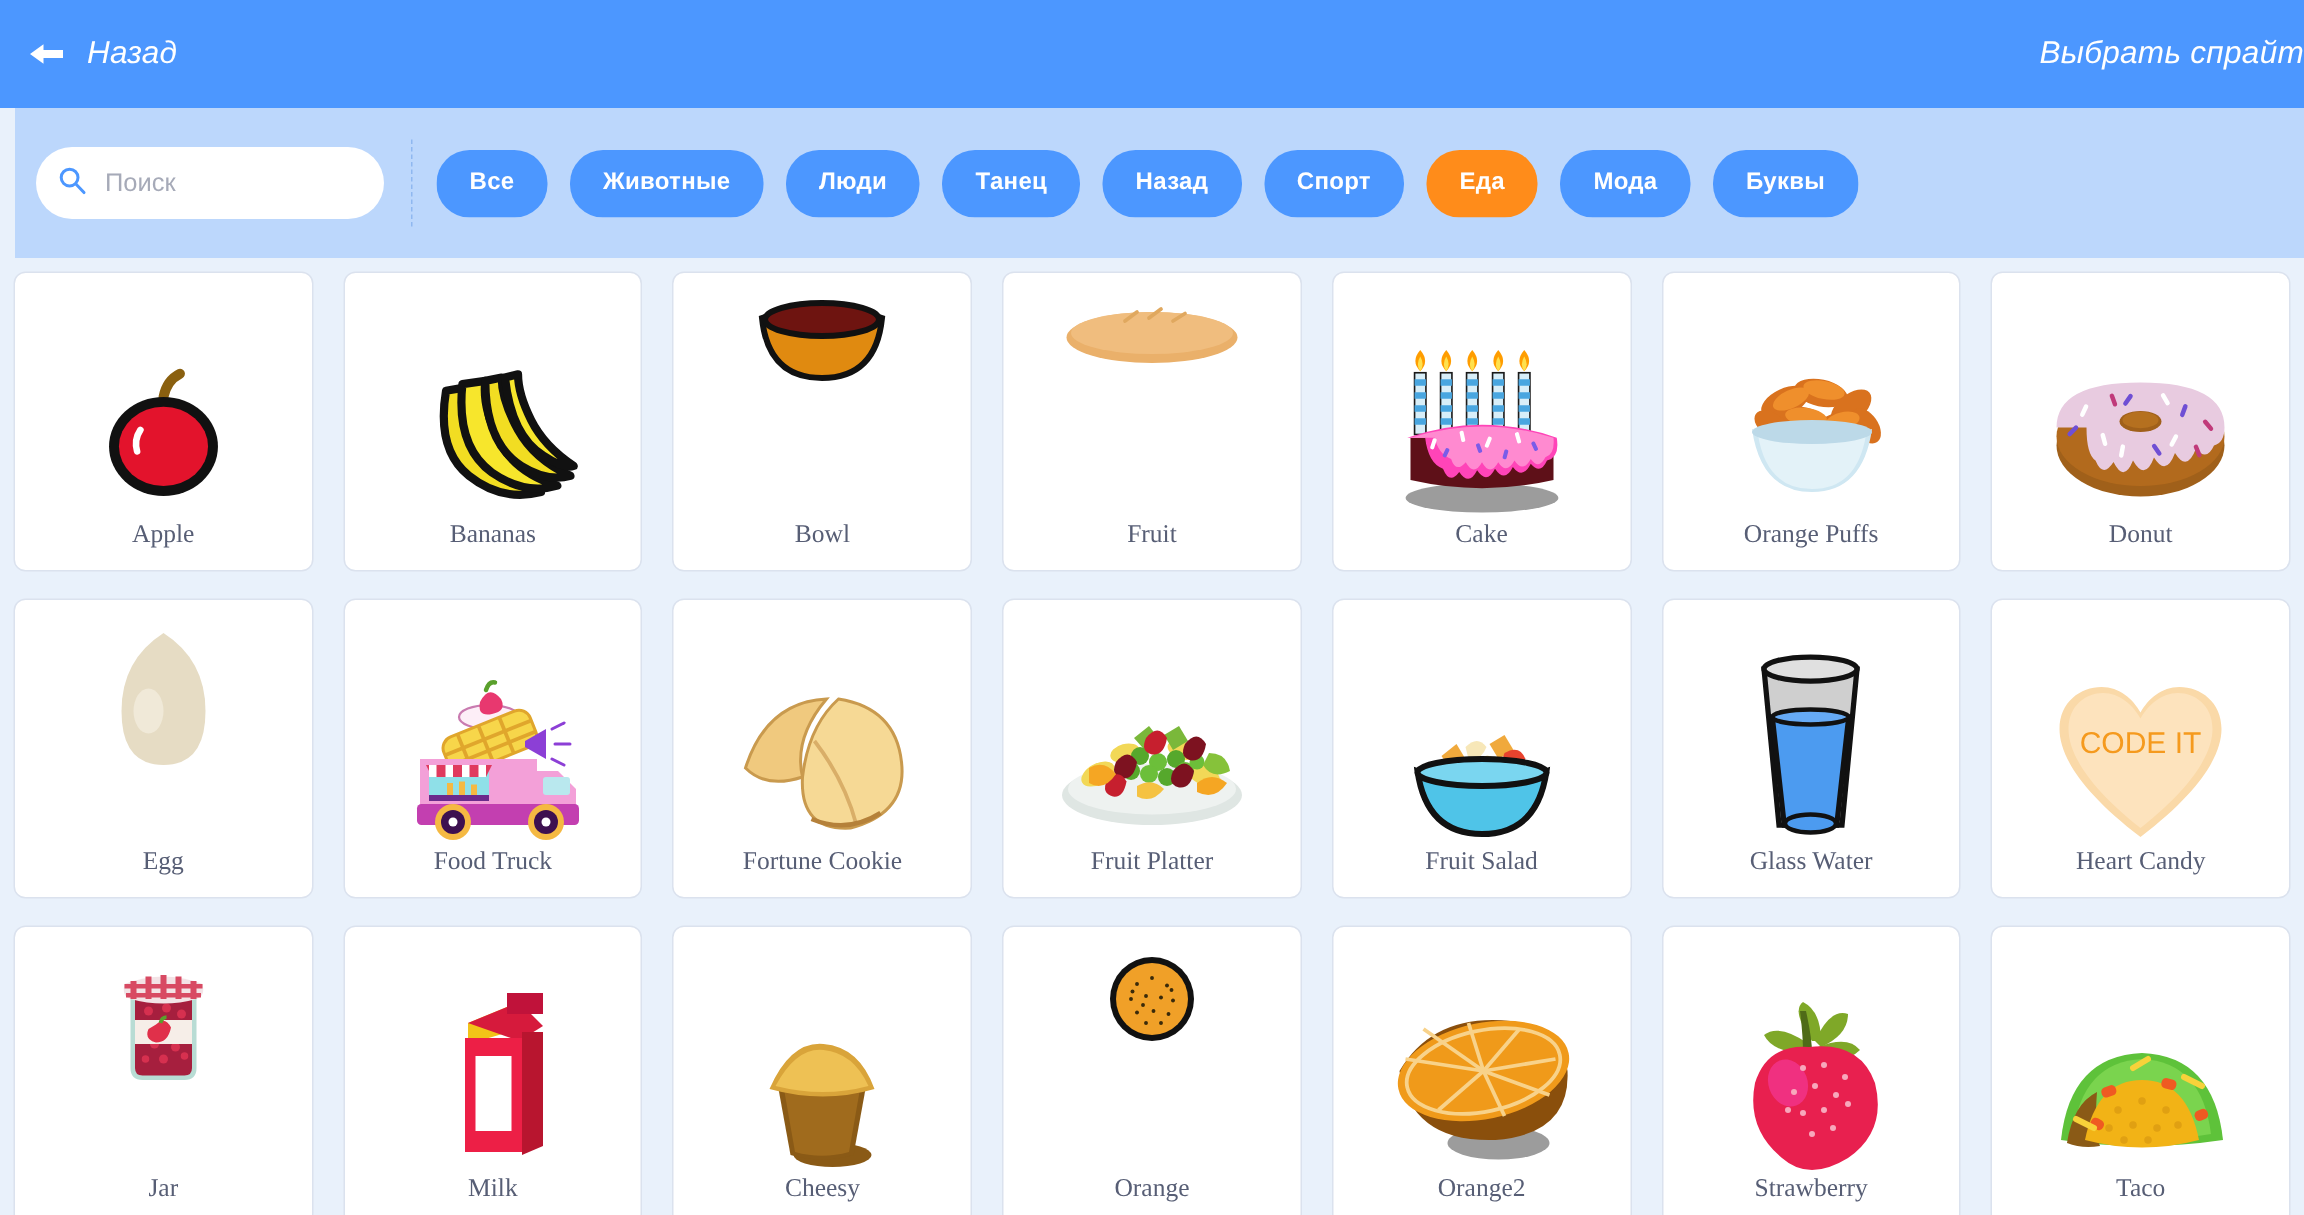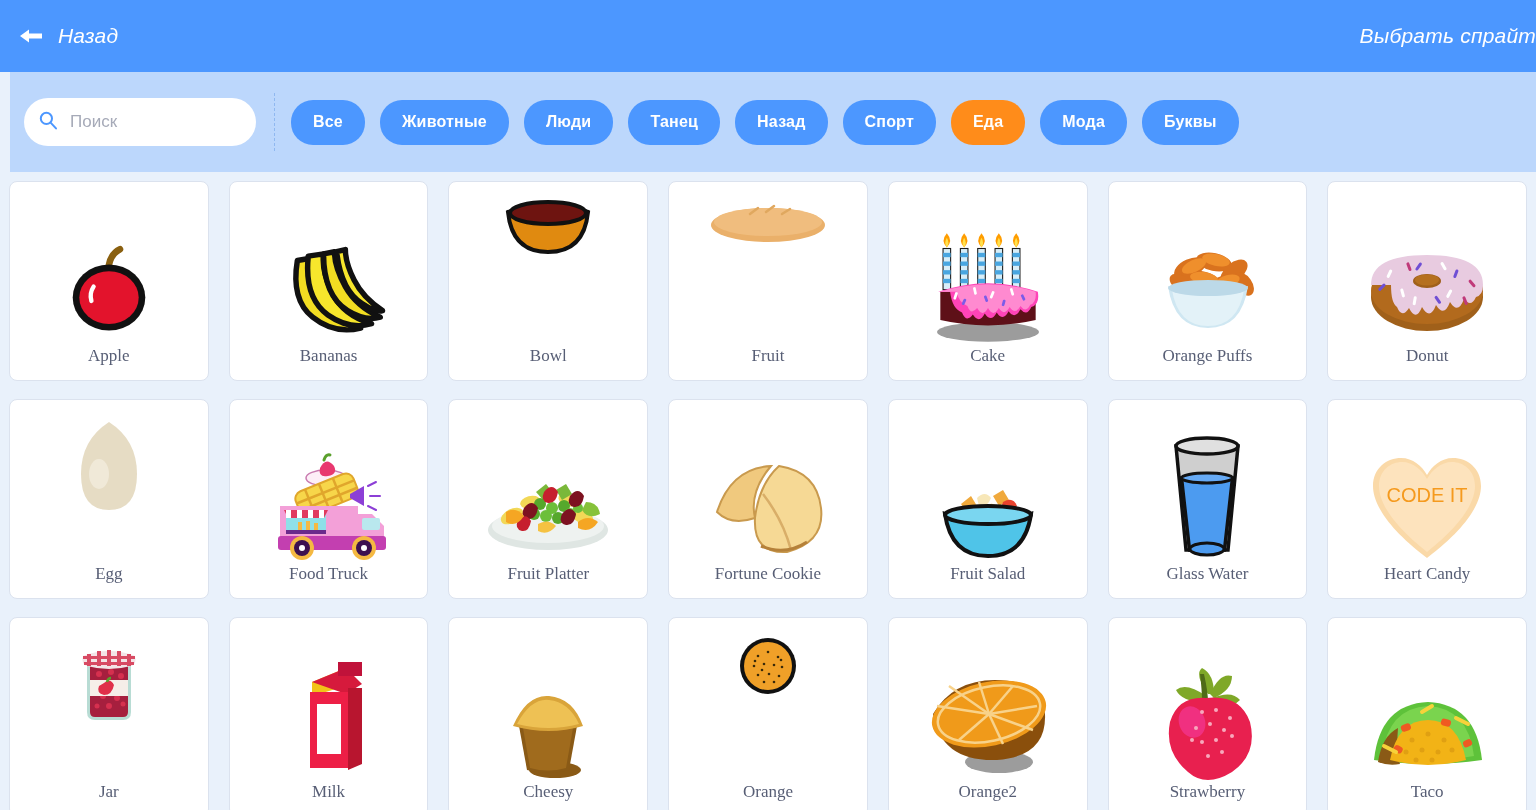--- a/index.html
+++ b/index.html
@@ -425,20 +425,31 @@
       <circle cx="100" cy="104" r="12" fill="#f5b942"></circle>
               <circle cx="100" cy="104" r="8" fill="#3d1050"></circle>
       <circle cx="100" cy="104" r="3" fill="#fff"></circle>
     </g>
   </svg>
         </div>
         <div class="card-label">Food Truck</div>
       </div>
       <div class="card">
         <div class="thumb">
+          <svg width="130" height="110" viewBox="0 0 130 110">
+    <path d="M14 58 q14 -44 54 -46 q-22 26 -16 52 q-24 8 -38 -6z" fill="#f0c97e" stroke="#c99a4e" stroke-width="2"></path>
+    <path d="M52 64 q4 -34 24 -52 q38 6 42 42 q4 34 -34 44 q-34 2 -32 -34z" fill="#f6d995" stroke="#c99a4e" stroke-width="2"></path>
+    <path d="M60 40 q20 26 28 56" stroke="#d9ae68" stroke-width="2.5" fill="none"></path>
+    <path d="M58 92 q24 10 46 -4" stroke="#b5813a" stroke-width="3" fill="none"></path>
+  </svg>
+        </div>
+        <div class="card-label">Fortune Cookie</div>
+      </div>
+      <div class="card">
+        <div class="thumb">
           <svg width="140" height="100" viewBox="0 0 140 100">
     <ellipse cx="70" cy="66" rx="60" ry="20" fill="#dfe6e3"></ellipse>
     <ellipse cx="70" cy="62" rx="56" ry="17" fill="#eef2f0"></ellipse>
     <g>
       <ellipse cx="34" cy="52" rx="12" ry="7" transform="rotate(-28 34 52)" fill="#f2d857"></ellipse>
       <ellipse cx="104" cy="52" rx="12" ry="7" transform="rotate(28 104 52)" fill="#f2d857"></ellipse>
       <ellipse cx="52" cy="38" rx="10" ry="6" transform="rotate(-15 52 38)" fill="#f2d857"></ellipse>
       <ellipse cx="90" cy="36" rx="10" ry="6" transform="rotate(20 90 36)" fill="#f2d857"></ellipse>
       <path d="M58 28 l10 -8 l8 10 l-10 7z" fill="#7ab83a"></path>
       <path d="M78 26 l10 -6 l6 10 l-10 6z" fill="#7ab83a"></path>
@@ -459,31 +470,20 @@
       <path d="M100 58 q10 -8 20 0 q-8 12 -20 6z" fill="#f5a623"></path>
       <path d="M60 60 q10 -6 18 2 q-8 10 -18 5z" fill="#f5c242"></path>
       <path d="M108 38 q12 0 14 12 q-12 6 -18 -4z" fill="#86c23a"></path>
     </g>
   </svg>
         </div>
         <div class="card-label">Fruit Platter</div>
       </div>
       <div class="card">
         <div class="thumb">
-          <svg width="130" height="110" viewBox="0 0 130 110">
-    <path d="M14 58 q14 -44 54 -46 q-22 26 -16 52 q-24 8 -38 -6z" fill="#f0c97e" stroke="#c99a4e" stroke-width="2"></path>
-    <path d="M52 64 q4 -34 24 -52 q38 6 42 42 q4 34 -34 44 q-34 2 -32 -34z" fill="#f6d995" stroke="#c99a4e" stroke-width="2"></path>
-    <path d="M60 40 q20 26 28 56" stroke="#d9ae68" stroke-width="2.5" fill="none"></path>
-    <path d="M58 92 q24 10 46 -4" stroke="#b5813a" stroke-width="3" fill="none"></path>
-  </svg>
-        </div>
-        <div class="card-label">Fortune Cookie</div>
-      </div>
-      <div class="card">
-        <div class="thumb">
           <svg width="110" height="80" viewBox="0 0 110 80">
     <g>
       <path d="M28 20 l10 -8 l6 10 l-10 7z" fill="#f0a93c"></path>
       <path d="M44 14 q8 -8 14 0 q-4 10 -12 8z" fill="#f7e7b8"></path>
       <path d="M60 12 l10 -6 l6 10 l-10 6z" fill="#f0a93c"></path>
       <path d="M70 18 q10 -6 14 4 q-8 8 -16 2z" fill="#e8432e"></path>
       <path d="M36 24 q10 -8 16 2 q-8 10 -18 4z" fill="#f7e7b8"></path>
       <path d="M52 22 q10 -6 14 4 q-8 8 -16 2z" fill="#f0c14a"></path>
       <circle cx="34" cy="30" r="3" fill="#3860d4"></circle>
               <circle cx="62" cy="28" r="3" fill="#3860d4"></circle>

